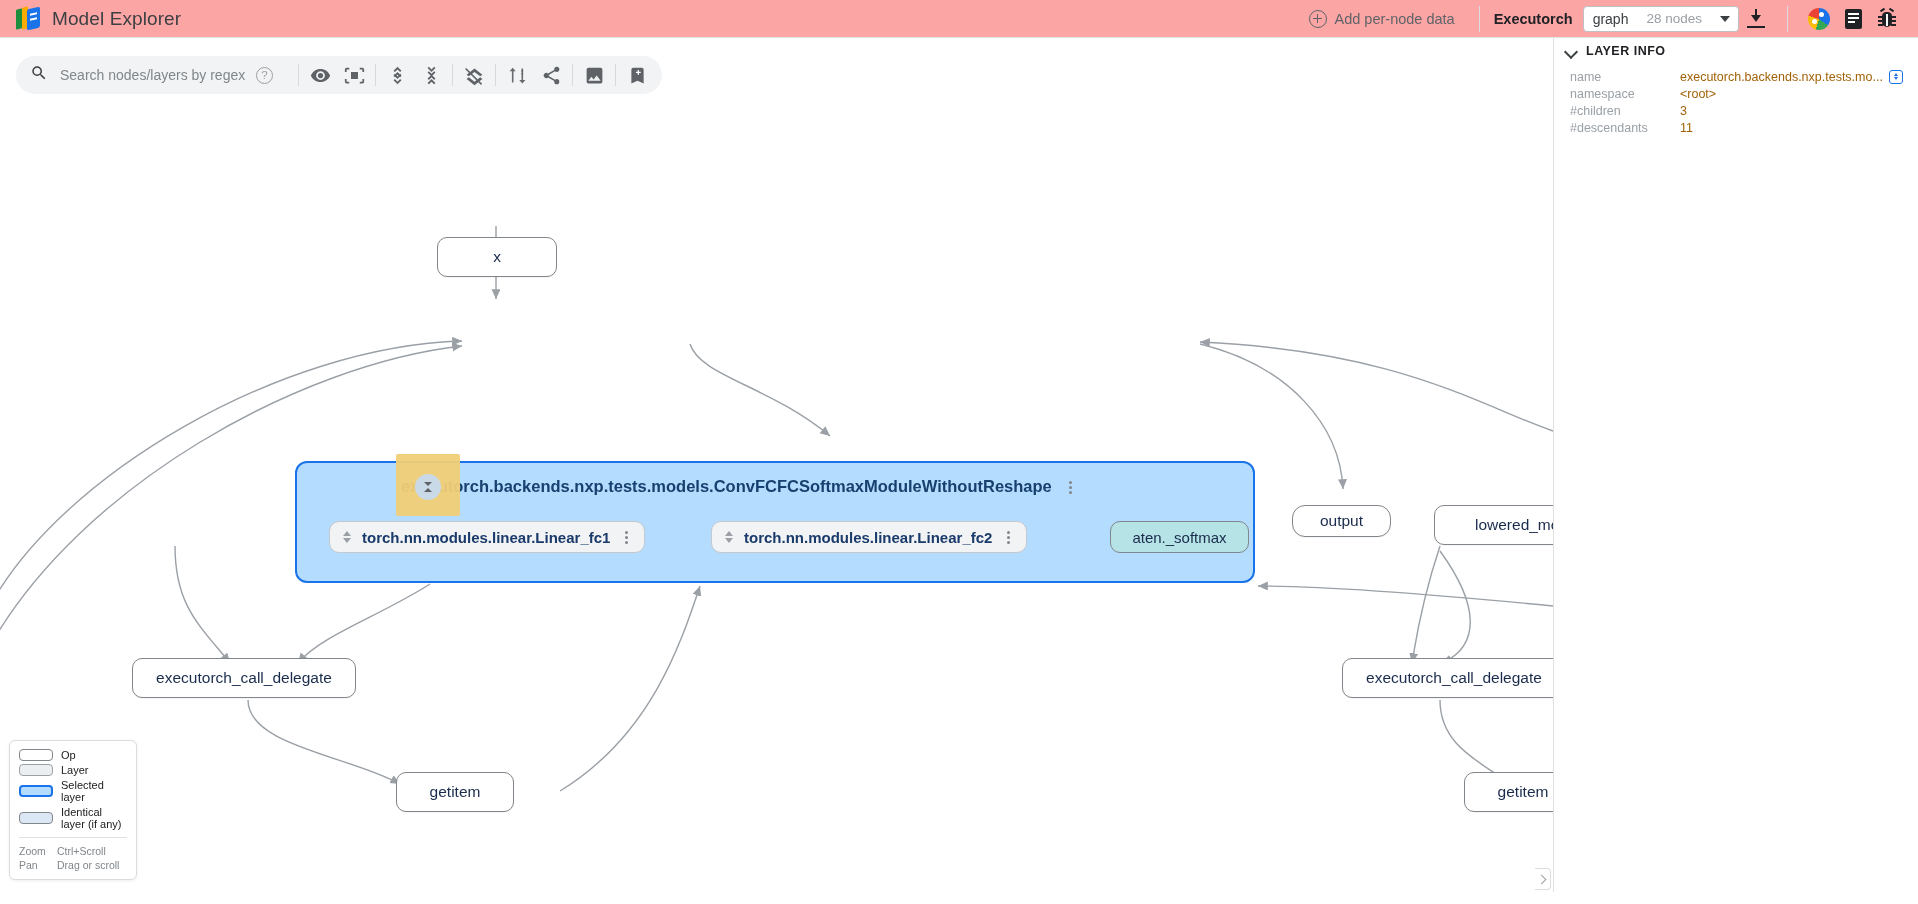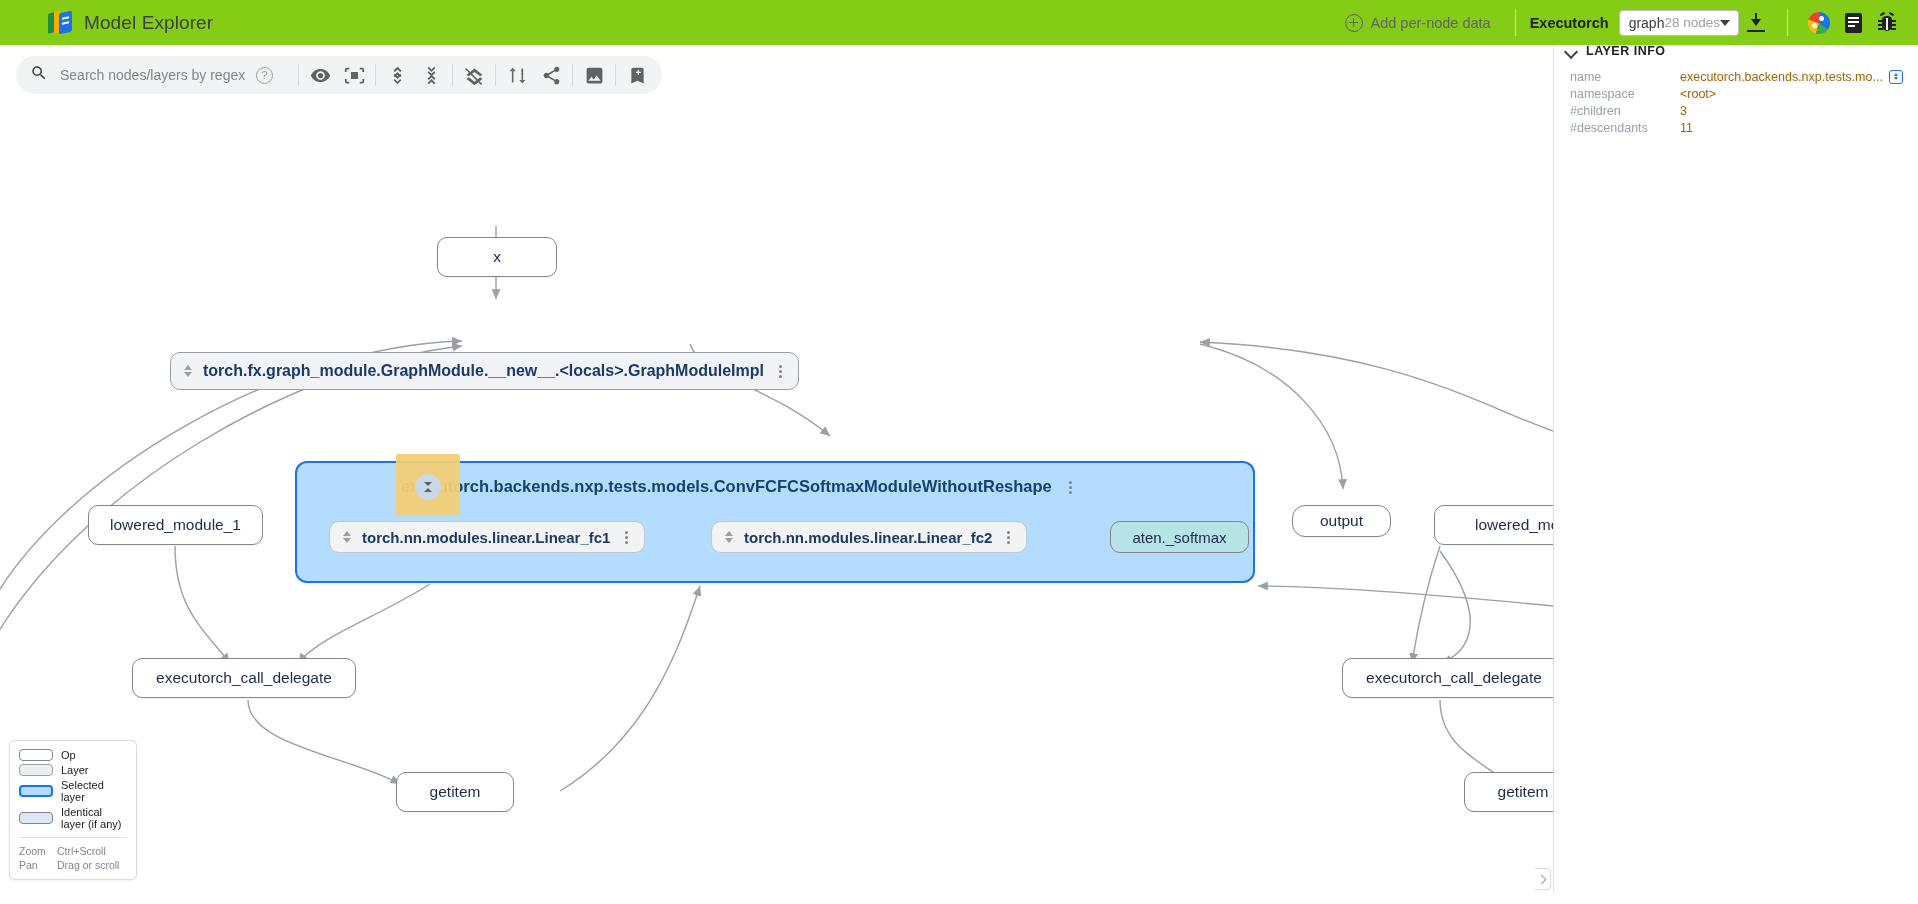--- a/index.html
+++ b/index.html
@@ -8,26 +8,25 @@
     width: 1918px; height: 904px;
     overflow: hidden;
     background: #ffffff;
     font-family: "Liberation Sans", sans-serif;
     -webkit-font-smoothing: antialiased;
   }
   .app { position: relative; width: 1918px; height: 904px; background:#fff; }
 
   
   .header {
-    position: absolute; left: 0; top: 0; width: 1918px; height: 46px;
+    position: absolute; left: 0; top: 0; width: 1918px; height: 38px;
     display: flex; align-items: center;
     border-bottom: 1px solid #e4e4e4;
-    background: #84cc16;
+    background: #fca5a5;
     z-index: 40;
-    padding-left: 32px;
   }
   .brand { display:flex; align-items:center; gap:12px; padding-left:16px; }
   .logo-mark { width: 24px; height: 26px; position: relative; }
   .logo-mark .l1 { position:absolute; left:0; top:3px; width:6px; height:20px; background:#1e8e3e; border-radius:1px; transform: skewY(-12deg);}
   .logo-mark .l2 { position:absolute; left:6px; top:1px; width:6px; height:22px; background:#f9ab00; border-radius:1px; transform: skewY(-12deg);}
   .logo-mark .l3 { position:absolute; left:11px; top:2px; width:13px; height:21px; background:#1a73e8; border-radius:2px; transform: skewY(-12deg);}
   .logo-mark .l3:after{content:"";position:absolute;left:3px;top:5px;width:7px;height:2px;background:#fff;}
   .logo-mark .l3:before{content:"";position:absolute;left:3px;top:10px;width:7px;height:2px;background:#fff;}
   .brand-title { font-size: 19px; color: #3c4043; letter-spacing: .1px; }
 
@@ -40,21 +39,21 @@
     justify-content:center;
   }
   .plus-circle { width:18px; height:18px; border:1.6px solid #5f6368; border-radius:50%; position:relative; flex:none;}
   .plus-circle:before{content:"";position:absolute;left:3.3px;top:7.3px;width:9px;height:1.6px;background:#5f6368;}
   .plus-circle:after{content:"";position:absolute;left:7.3px;top:3.3px;width:1.6px;height:9px;background:#5f6368;}
 
   .hdr-sep { width:1px; height:26px; background:#dadce0; margin: 0 14px; }
 
   .graph-label { font-size: 14.5px; font-weight: bold; color:#202124; margin-right:10px; }
   .graph-select {
-    display:flex; align-items:center; 
+    display:flex; align-items:center; gap:18px;
     border:1px solid #bdc1c6; border-radius:4px;
     height:26px; padding: 0 8px 0 9px; cursor:pointer; background:#fff;
   }
   .graph-select .gname { font-size:14px; color:#3c4043; }
   .graph-select .gcount { font-size:13.5px; color:#9aa0a6; }
   .caret { width:0;height:0;border-left:5px solid transparent;border-right:5px solid transparent;border-top:6px solid #3c4043; }
 
   .icon-btn { width:34px;height:34px; display:flex;align-items:center;justify-content:center; cursor:pointer; border-radius:50%; }
 
   .dl-icon { position:relative; width:18px; height:19px; }
@@ -330,29 +329,20 @@
         <path d="M1440,505 C1480,560 1480,600 1442,617"></path>
 
         <path d="M1440,654 C1440,700 1480,715 1510,738"></path>
       </g>
     </svg>
 
     <div class="node" style="left:437px; top:191px; width:120px; height:40px;">
       <span>x</span>
     </div>
 
-    <div class="layer-node" style="left:170px; top:306px; height:38px;">
-      <span class="expand-arrows"></span>
-      <span>torch.fx.graph_module.GraphModule.__new__.&lt;locals&gt;.GraphModuleImpl</span>
-      <span class="kebab">
-          <i></i>
-          <i></i>
-          <i></i>
-        </span>
-    </div>
 
     <div class="group-node" style="left:295px; top:415px; width:960px; height:122px;">
       <div class="group-title">
         <span>executorch.backends.nxp.tests.models.ConvFCFCSoftmaxModuleWithoutReshape</span>
         <span class="kebab">
             <i></i>
             <i></i>
             <i></i>
           </span>
       </div>
@@ -380,23 +370,20 @@
       <div class="op-node-inner" style="left:793px; top:58px; width:139px; height:32px;margin-left:20px;">
         <span>aten._softmax</span>
       </div>
     </div>
 
     <div class="highlight-box" style="left:396px; top:408px; width:64px; height:62px;"></div>
     <div class="collapse-btn" style="left:415px; top:428px; position:absolute;">
       <span class="cb"></span>
     </div>
 
-    <div class="node" style="left:88px; top:459px; width:175px; height:40px;">
-      <span>lowered_module_1</span>
-    </div>
 
     <div class="node" style="left:132px; top:612px; width:224px; height:40px;">
       <span>executorch_call_delegate</span>
     </div>
 
     <div class="node" style="left:396px; top:726px; width:118px; height:40px;">
       <span>getitem</span>
     </div>
 
     <div class="node" style="left:1292px; top:459px; width:99px; height:32px;border-radius:13px;">

